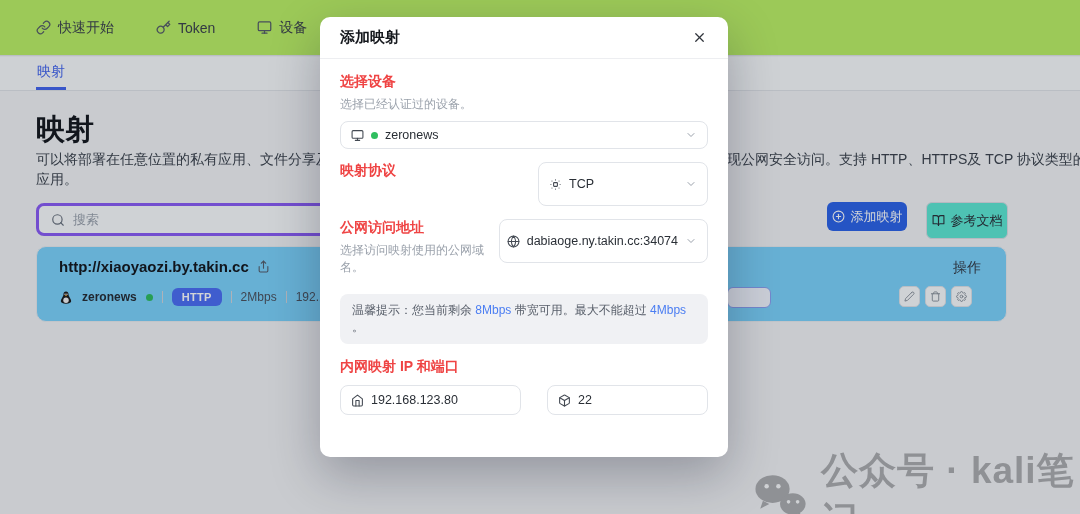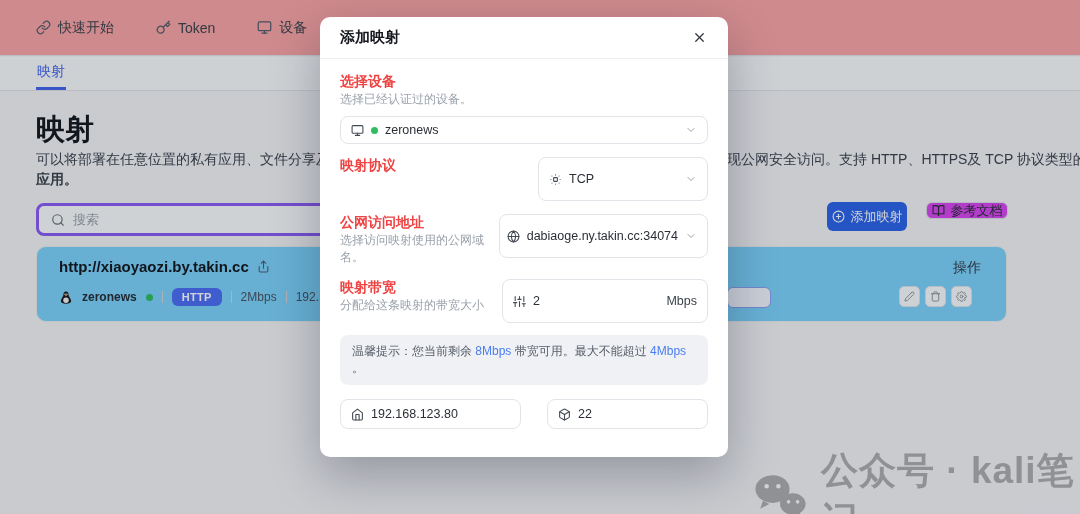--- a/index.html
+++ b/index.html
@@ -1,54 +1,54 @@
 <!DOCTYPE html>
 <html><head>
 <meta charset="utf-8">
 <style>
   * { box-sizing: border-box; margin: 0; padding: 0; }
   html,body { background:#e8e9eb; }
   body { font-family:"Liberation Sans","DejaVu Sans",sans-serif; }
   .page { position:relative; width:1080px; height:514px; background:#f4f5f6; overflow:hidden; }
 
   
-  .topnav { position:absolute; top:0; left:0; right:0; height:56px; background:#fca5a5;
+  .topnav { position:absolute; top:0; left:0; right:0; height:56px; background:#bef264;
             border-bottom:1px solid #e2e4e8; display:flex; align-items:center;
             padding-left:36px; gap:42px; }
   .nav-item { display:flex; align-items:center; gap:7px; font-size:14px; color:#3d434c; cursor:pointer; }
   .nav-item svg { width:15px; height:15px; color:#565d68; flex:none; }
 
   
   .tabbar { position:absolute; top:57px; left:0; right:0; height:34px; background:#fbfcfc;
             border-bottom:1px solid #e2e4e8; display:flex; padding-left:36px; }
   .tab { display:flex; align-items:center; font-size:14px; color:#4566ee;
          border-bottom:3px solid #4566ee; padding:0 1px; cursor:pointer; }
 
   
   .page-title { position:absolute; left:36px; top:110px; font-size:29px; font-weight:bold; color:#15181d; }
   .desc { position:absolute; font-size:14px; color:#3d434c; white-space:nowrap; }
   .desc-1a { left:36px; top:151px; }
   .desc-1b { left:727px; top:151px; }
-  .desc-2  { left:36px; top:171px;font-weight:bold; }
+  .desc-2  { left:36px; top:171px; }
 
   .search-box { position:absolute; left:36px; top:203px; width:500px; height:33px; background:#fcfdfd;
                 border:3px solid #8b5cf6; border-radius:8px; display:flex; align-items:center;
                 padding:0 12px; gap:8px; }
   .search-box svg { width:14px; height:14px; color:#6a727d; flex:none; }
   .search-box input { border:none; outline:none; background:transparent; font-size:13px; color:#30343b;
                       width:100%; font-family:inherit; }
   .search-box input::placeholder { color:#9aa1ab; }
 
   .btn { display:flex; align-items:center; justify-content:center; gap:6px; border-radius:6px;
          font-size:13px; cursor:pointer; border:1px solid transparent; }
   .btn svg { width:13px; height:13px; flex:none; }
   .btn-add { position:absolute; left:827px; top:202px; width:80px; height:29px;
              background:#2d63e8; color:#ffffff; }
-  .btn-docs { position:absolute; left:926px; top:202px; width:82px; height:17px;
-              background:#d946ef; border-color:#dcdfe4; color:#2b3037; }
+  .btn-docs { position:absolute; left:926px; top:202px; width:82px; height:37px;
+              background:#5eead4; border-color:#dcdfe4; color:#2b3037; }
 
   
   .row-card { position:absolute; left:36px; top:246px; width:971px; height:76px; background:#7dd3fc;
               border:1px solid #ebedf0; border-radius:10px; }
   .row-url { position:absolute; left:22px; top:11px; display:flex; align-items:center; gap:8px;
              font-size:15px; font-weight:bold; color:#14171c; }
   .row-url svg { width:13px; height:13px; color:#565d68; }
   .row-meta { position:absolute; left:22px; top:41px; display:flex; align-items:center; gap:9px;
               font-size:12px; color:#4c525c; }
   .row-meta .dev { font-weight:bold; color:#272c33; font-size:12px; }
@@ -72,34 +72,34 @@
   
   .modal { position:absolute; left:320px; top:17px; width:408px; height:440px; background:#ffffff;
            border-radius:10px; box-shadow:0 18px 50px rgba(10,15,35,.28); z-index:20; }
   .modal-header { height:42px; border-bottom:1px solid #edeef1; display:flex; align-items:center;
                   justify-content:space-between; padding:0 20px; }
   .modal-title { font-size:15px; font-weight:bold; color:#15181d; }
   .close-btn { width:16px; height:16px; color:#30343b; cursor:pointer; display:flex; align-items:center; }
   .close-btn svg { width:15px; height:15px; }
   .modal-body { padding:14px 20px 0; }
   .f-label { font-size:14px; font-weight:bold; color:#ef4444; }
-  .f-hint { font-size:12px; color:#9aa1ab; }
+  .f-hint { font-size:12px; color:#9aa1ab; margin-top:5px; }
   .ctl { height:28px; border:1px solid #e1e4e9; border-radius:8px; background:#fff;
          display:flex; align-items:center; padding:0 10px; gap:7px; font-size:12.5px; color:#2a2f36;
          cursor:pointer; }
   .ctl svg.lead { width:13px; height:13px; color:#444a53; flex:none; }
   .ctl .chev { margin-left:auto; width:12px; height:12px; color:#9aa1ab; flex:none; }
   .ctl-device { margin-top:8px; }
   .form-row { display:flex; justify-content:space-between; align-items:flex-start; margin-top:13px; }
   .form-row .ctl { height:44px; }
   .ctl-tcp { width:170px; } .ctl-domain { width:214px;padding-left:7px; } .ctl-bw { width:206px; cursor:text; }
   .ctl-bw input, .ctl-plain input { border:none; outline:none; width:100%; font-size:12.5px;
          color:#2a2f36; background:transparent; font-family:inherit; }
   .unit { margin-left:auto; color:#3d434c; font-size:12.5px; flex:none; }
-  .notice { margin-top:12px; background:#f0f1f4; border-radius:8px; padding:8px 12px;
+  .notice { margin-top:18px; background:#f0f1f4; border-radius:8px; padding:8px 12px;
             font-size:12px; color:#565d68; }
   .notice .lnk { color:#4a7df2; }
   .sec2 { margin-top:14px; }
   .inputs-row { display:flex; gap:26px; margin-top:9px; }
   .ctl-plain { height:30px; cursor:text; }
   .ctl-ip { width:181px; } .ctl-port { width:161px; }
 
   
   .watermark { position:absolute; left:752px; top:446px; z-index:30; display:flex; align-items:center;
                gap:13px; color:#8f9195; font-size:37px; font-weight:bold; letter-spacing:1px; }
@@ -288,45 +288,25 @@
               <line x1="2" y1="12" x2="22" y2="12"></line>
               <path d="M12 2a15.3 15.3 0 0 1 4 10 15.3 15.3 0 0 1-4 10 15.3 15.3 0 0 1-4-10 15.3 15.3 0 0 1 4-10z"></path>
             </svg>
           <span>dabiaoge.ny.takin.cc:34074</span>
           <svg class="chev" viewBox="0 0 24 24" fill="none" stroke="currentColor" stroke-width="2" stroke-linecap="round" stroke-linejoin="round">
               <polyline points="6 9 12 15 18 9"></polyline>
             </svg>
         </div>
       </div>
 
-      <div class="form-row">
-        <div>
-          <div class="f-label">映射带宽</div>
-          <div class="f-hint">分配给这条映射的带宽大小</div>
-        </div>
-        <div class="ctl ctl-bw">
-          <svg class="lead" viewBox="0 0 24 24" fill="none" stroke="currentColor" stroke-width="2" stroke-linecap="round">
-              <line x1="4" y1="21" x2="4" y2="14"></line>
-              <line x1="4" y1="10" x2="4" y2="3"></line>
-              <line x1="12" y1="21" x2="12" y2="12"></line>
-              <line x1="12" y1="8" x2="12" y2="3"></line>
-              <line x1="20" y1="21" x2="20" y2="16"></line>
-              <line x1="20" y1="12" x2="20" y2="3"></line>
-              <line x1="1" y1="14" x2="7" y2="14"></line>
-              <line x1="9" y1="8" x2="15" y2="8"></line>
-              <line x1="17" y1="16" x2="23" y2="16"></line>
-            </svg>
-          <input value="2" style="">
-          <span class="unit">Mbps</span>
-        </div>
-      </div>
 
       <div class="notice"><span>温馨提示：您当前剩余 </span><span class="lnk">8Mbps</span><span> 带宽可用。最大不能超过 </span><span class="lnk">4Mbps</span><span> 。</span></div>
 
       <div class="sec2">
+        <div class="f-label">内网映射 IP 和端口</div>
         <div class="inputs-row">
           <div class="ctl ctl-plain ctl-ip">
             <svg class="lead" viewBox="0 0 24 24" fill="none" stroke="currentColor" stroke-width="2" stroke-linecap="round" stroke-linejoin="round">
                 <path d="M3 9l9-7 9 7v11a2 2 0 0 1-2 2H5a2 2 0 0 1-2-2z"></path>
                 <polyline points="9 22 9 12 15 12 15 22"></polyline>
               </svg>
             <input value="192.168.123.80" style="">
           </div>
           <div class="ctl ctl-plain ctl-port">
             <svg class="lead" viewBox="0 0 24 24" fill="none" stroke="currentColor" stroke-width="2" stroke-linecap="round" stroke-linejoin="round">

